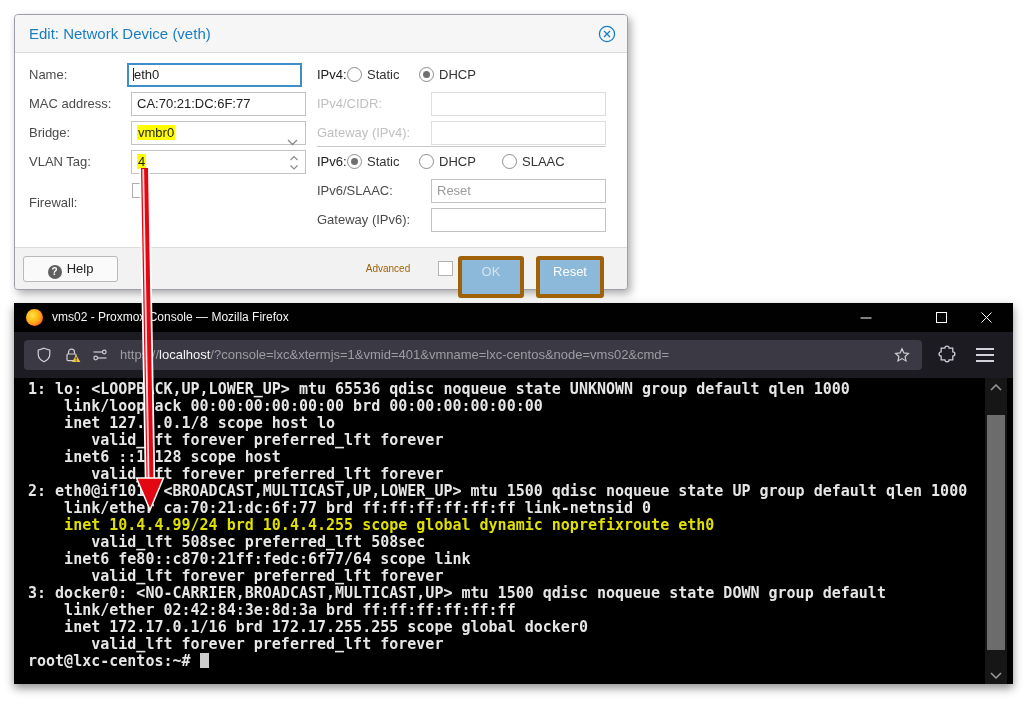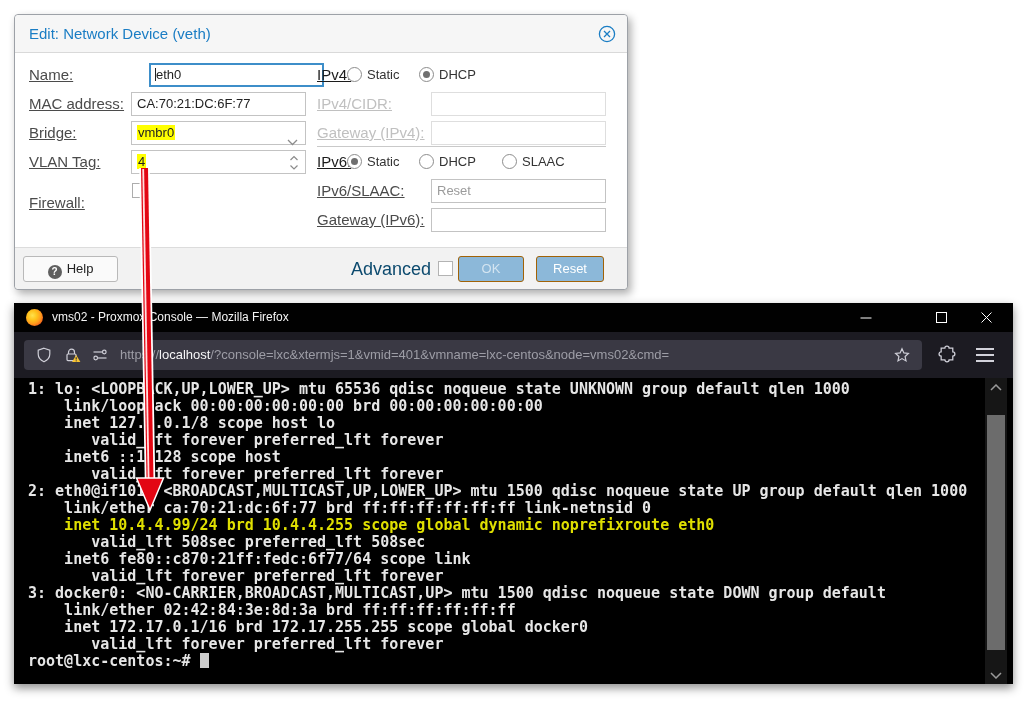--- a/index.html
+++ b/index.html
@@ -9,21 +9,21 @@
 
   
   .dialog { position:absolute; left:14px; top:14px; width:614px; height:276px;
             background:#fff; border:1px solid #9da1a7; border-radius:4px;
             box-shadow:3px 4px 9px rgba(0,0,0,.32); z-index:10; }
   .dlg-header { position:absolute; left:0; top:0; right:0; height:38px; background:#f6f6f6;
                 border-bottom:1px solid #d9d9d9; border-radius:4px 4px 0 0; }
   .dlg-title { position:absolute; left:14px; top:0; line-height:38px; color:#1a7dc4; font-size:15px; }
   .dlg-close { position:absolute; right:11px; top:10px; width:18px; height:18px; cursor:pointer; }
 
-  .flabel { position:absolute; font-size:15px; color:#4b4b4b; line-height:24px; white-space:nowrap;text-decoration:underline; }
+  .flabel { position:absolute; font-size:13px; color:#4b4b4b; line-height:24px; white-space:nowrap; }
   .flabel.dis { color:#c0c0c0; }
   .flabel.grp { color:#1c1c1c; }
   .finput { position:absolute; width:175px; height:24px; border:1px solid #c3c3c3; background:#fff;
             font-size:13px; line-height:22px; padding:0 5px; color:#222; white-space:nowrap; }
   .finput.focused { border:1px solid #3d8ec9; box-shadow:inset 0 0 0 1px #3d8ec9; }
   .finput.dis { border-color:#dedede; }
   .hl { background:#ffff00; padding:0 1px; }
   .placeholder { color:#9b9b9b; }
   .caret { display:inline-block; width:1px; height:13px; background:#222; vertical-align:-2px; }
   .chev { position:absolute; right:7px; top:9px; }
@@ -36,24 +36,24 @@
   .cbox { position:absolute; width:15px; height:15px; border:1px solid #adadad; background:#fff; cursor:pointer; }
   .divider { position:absolute; left:302px; top:131px; width:289px; height:1px; background:#c9c9c9; }
 
   .dlg-footer { position:absolute; left:0; right:0; bottom:0; height:42px; background:#f2f2f2;
                 border-top:1px solid #dcdcdc; border-radius:0 0 4px 4px; }
   .btn-help { position:absolute; left:8px; top:8px; width:95px; height:26px; background:#fafafa;
               border:1px solid #b9b9b9; border-radius:3px; font-size:13px; color:#222;
               text-align:center; line-height:24px; cursor:pointer; }
   .help-ic { display:inline-block; width:14px; height:14px; border-radius:50%; background:#5f5f5f;
              color:#fff; font-size:10px; font-weight:bold; line-height:14px; vertical-align:-2px; margin-right:5px; }
-  .adv-label { position:absolute; left:330px; top:0; width:86px; text-align:right; line-height:42px;
-               font-size:18px; color:#0c4a6e; }
+  .adv-label { position:absolute; left:330px; top:0; width:86px; text-align:center; line-height:42px;
+               font-size:10px; color:#a16207; }
   .adv-cbox { left:423px; top:13px; position:absolute; width:15px; height:15px; border:1px solid #b3b3b3; background:#fff; cursor:pointer; }
-  .btn-blue { position:absolute; top:8px; height:26px; background:#8cb8d9; border:1px solid #a16207;
+  .btn-blue { position:absolute; top:8px; height:42px; background:#8cb8d9; border:4px solid #a16207;
               border-radius:3px; font-size:13px; text-align:center; line-height:24px; cursor:pointer; }
   .btn-ok { left:443px; width:66px; color:rgba(255,255,255,.62); }
   .btn-reset { left:521px; width:68px; color:#ffffff; }
 
   
   .ffwin { position:absolute; left:14px; top:303px; width:999px; height:381px; background:#000;
            box-shadow:0 4px 9px rgba(0,0,0,.45); z-index:5; }
   .titlebar { position:absolute; left:0; top:0; right:0; height:29px; background:#010101; }
   .fflogo { position:absolute; left:12px; top:6px; width:17px; height:17px; border-radius:50%;
             background:radial-gradient(circle at 38% 38%, #ffe14d 0%, #ffc41c 30%, #ff9d1c 55%, #f4581c 80%, #d9490f 100%); }
@@ -96,21 +96,21 @@
       <span class="dlg-title">Edit: Network Device (veth)</span>
       <span class="dlg-close">
         <svg width="18" height="18" viewBox="0 0 18 18">
             <circle cx="9" cy="9" r="7.6" fill="none" stroke="#1a7dc4" stroke-width="1.3"></circle>
             <path d="M6 6 L12 12 M12 6 L6 12" stroke="#1a7dc4" stroke-width="1.3"></path>
           </svg>
       </span>
     </div>
 
     <div class="flabel" style="left:14px; top:48px;">Name:</div>
-    <div class="finput focused" style="left:134px; top:48px;"><span class="caret"></span><span>eth0</span></div>
+    <div class="finput focused" style="left:112px; top:48px;"><span class="caret"></span><span>eth0</span></div>
 
     <div class="flabel" style="left:14px; top:77px;">MAC address:</div>
     <div class="finput" style="left:116px; top:77px;"><span>CA:70:21:DC:6F:77</span></div>
 
     <div class="flabel" style="left:14px; top:106px;">Bridge:</div>
     <div class="finput" style="left:116px; top:106px;">
       <span class="hl">vmbr0</span>
       <span class="chev"><svg width="11" height="7" viewBox="0 0 11 7">
             <polyline points="1,1 5.5,5.5 10,1" fill="none" stroke="#8b8b8b" stroke-width="1.3"></polyline>
           </svg></span>

